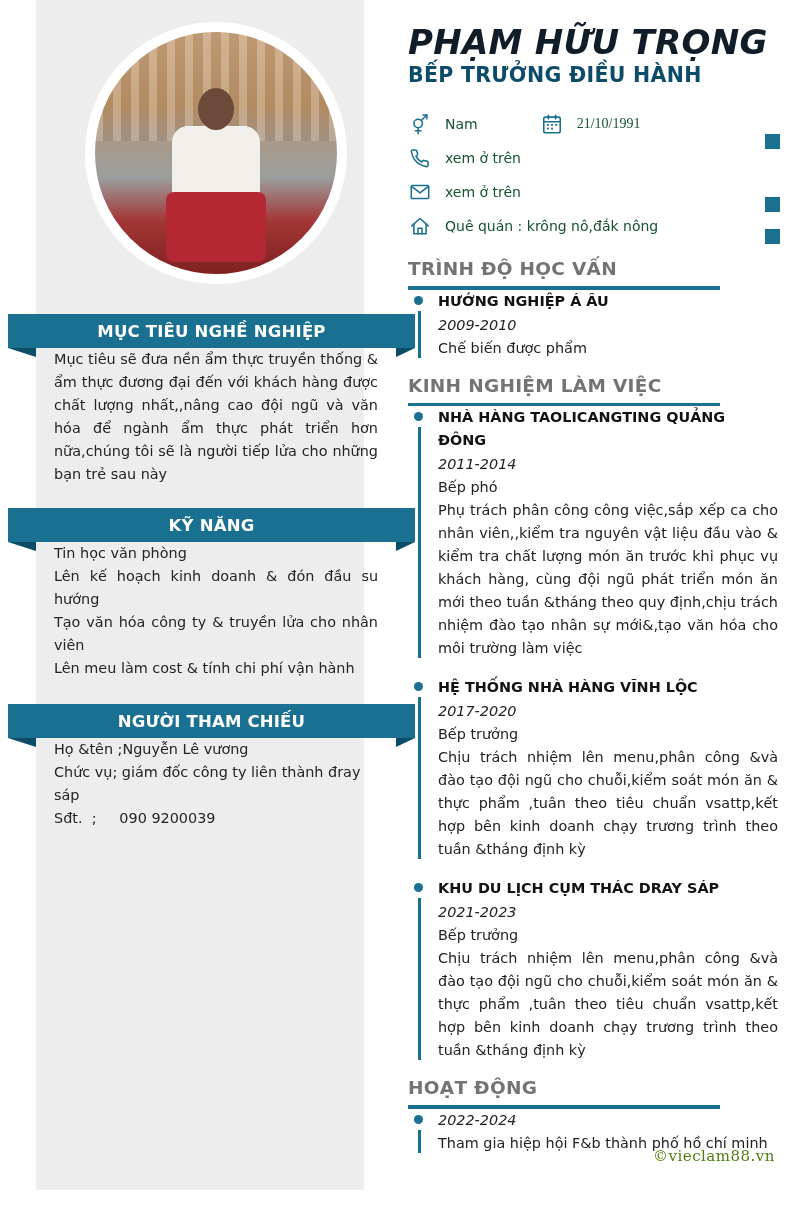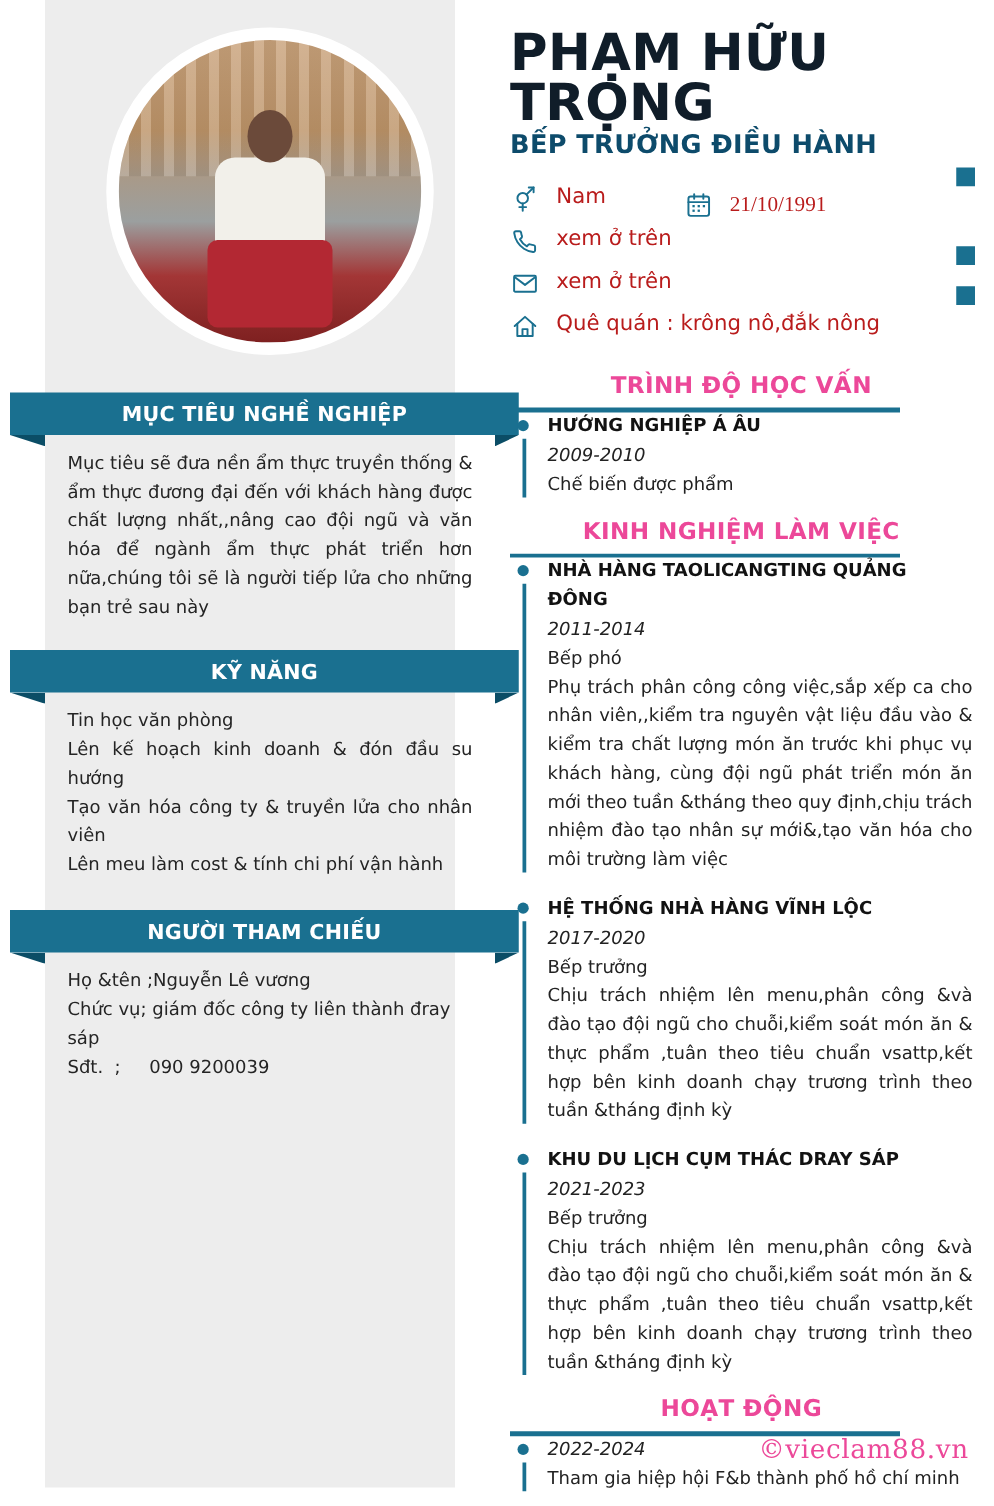--- a/index.html
+++ b/index.html
@@ -28,49 +28,49 @@
   .side-section{margin-top:30px;}
   .ribbon{
     position:relative;margin-left:-28px;margin-right:-19px;height:34px;
     background:#1a7090;color:#ffffff;display:flex;align-items:center;justify-content:center;
     font-weight:bold;font-size:16.5px;letter-spacing:.2px;
   }
   .ribbon::before{content:"";position:absolute;left:0;top:100%;width:28px;height:9px;background:#0b4d66;
     clip-path:polygon(0 0,100% 0,100% 100%);}
   .ribbon::after{content:"";position:absolute;right:0;top:100%;width:19px;height:9px;background:#0b4d66;
     clip-path:polygon(0 0,100% 0,0 100%);}
-  .side-text{padding:12px 18px 6px;font-size:14.4px;line-height:23px;color:#242424;}
+  .side-text{padding:0 18px 6px;font-size:14.4px;line-height:23px;color:#242424;}
   .justify{text-align:justify;}
   .skill{text-align:justify;}
   .pre{white-space:pre-wrap;}
 
   
   .main{position:absolute;left:408px;top:22px;width:370px;}
-  h1.name{margin:0;font-size:41px;line-height:40px;font-weight:800;color:#101d29;letter-spacing:.3px;}
+  h1.name{margin:0;font-size:34px;line-height:40px;font-weight:800;color:#101d29;letter-spacing:.3px;font-style:italic;}
   .subtitle{margin-top:1px;font-size:20.5px;font-weight:700;color:#0d4b6b;letter-spacing:.3px;}
   .contact{margin-top:20px;}
-  .crow{display:flex;min-height:34px;font-size:17px;color:#b91c1c;}
+  .crow{display:flex;align-items:center;min-height:34px;font-size:14px;color:#14532d;}
   .crow .ic{width:24px;height:24px;flex:0 0 24px;margin-right:13px;display:flex;align-items:center;justify-content:center;}
   .crow .cell2{display:flex;align-items:center;margin-left:62px;font-family:Liberation Serif, serif;}
   .msec{margin-top:15px;}
-  h2.msec-title{margin:0;font-size:18.5px;font-weight:800;color:#ec4899;letter-spacing:.3px;text-align:center;}
+  h2.msec-title{margin:0;font-size:18.5px;font-weight:800;color:#737373;letter-spacing:.3px;}
   .msec-bar{width:312px;height:3.5px;background:#1a7090;margin-top:7px;}
   .entry{position:relative;padding-left:30px;margin-top:0;font-size:14.4px;line-height:23px;color:#222;}
   .entry .dot{position:absolute;left:6px;top:6px;width:9px;height:9px;border-radius:50%;background:#1a7090;}
   .entry .tline{position:absolute;left:10px;top:21px;bottom:2px;width:2.5px;background:#1a7090;}
   .entry-name{font-weight:700;color:#121212;}
   .entry-date{font-style:italic;margin-top:1px;}
   .entry-desc{text-align:justify;}
 
   
   .sq{position:absolute;width:15px;height:15px;background:#1a7090;right:15px;}
   .sq1{top:134px;} .sq2{top:197px;} .sq3{top:229px;}
 
   .watermark{position:absolute;right:20px;top:1147px;font-family:"DejaVu Serif","Liberation Serif",serif;
-    font-size:21px;color:#ec4899;letter-spacing:.5px;text-align:center;}
+    font-size:15px;color:#4d7c0f;letter-spacing:.5px;text-align:center;}
   svg{display:block;}
 </style>
 </head>
 <body>
 
 <div class="page">
   <div class="sidebar-bg"></div>
 
   <div class="sq sq1"></div>
   <div class="sq sq2"></div>

